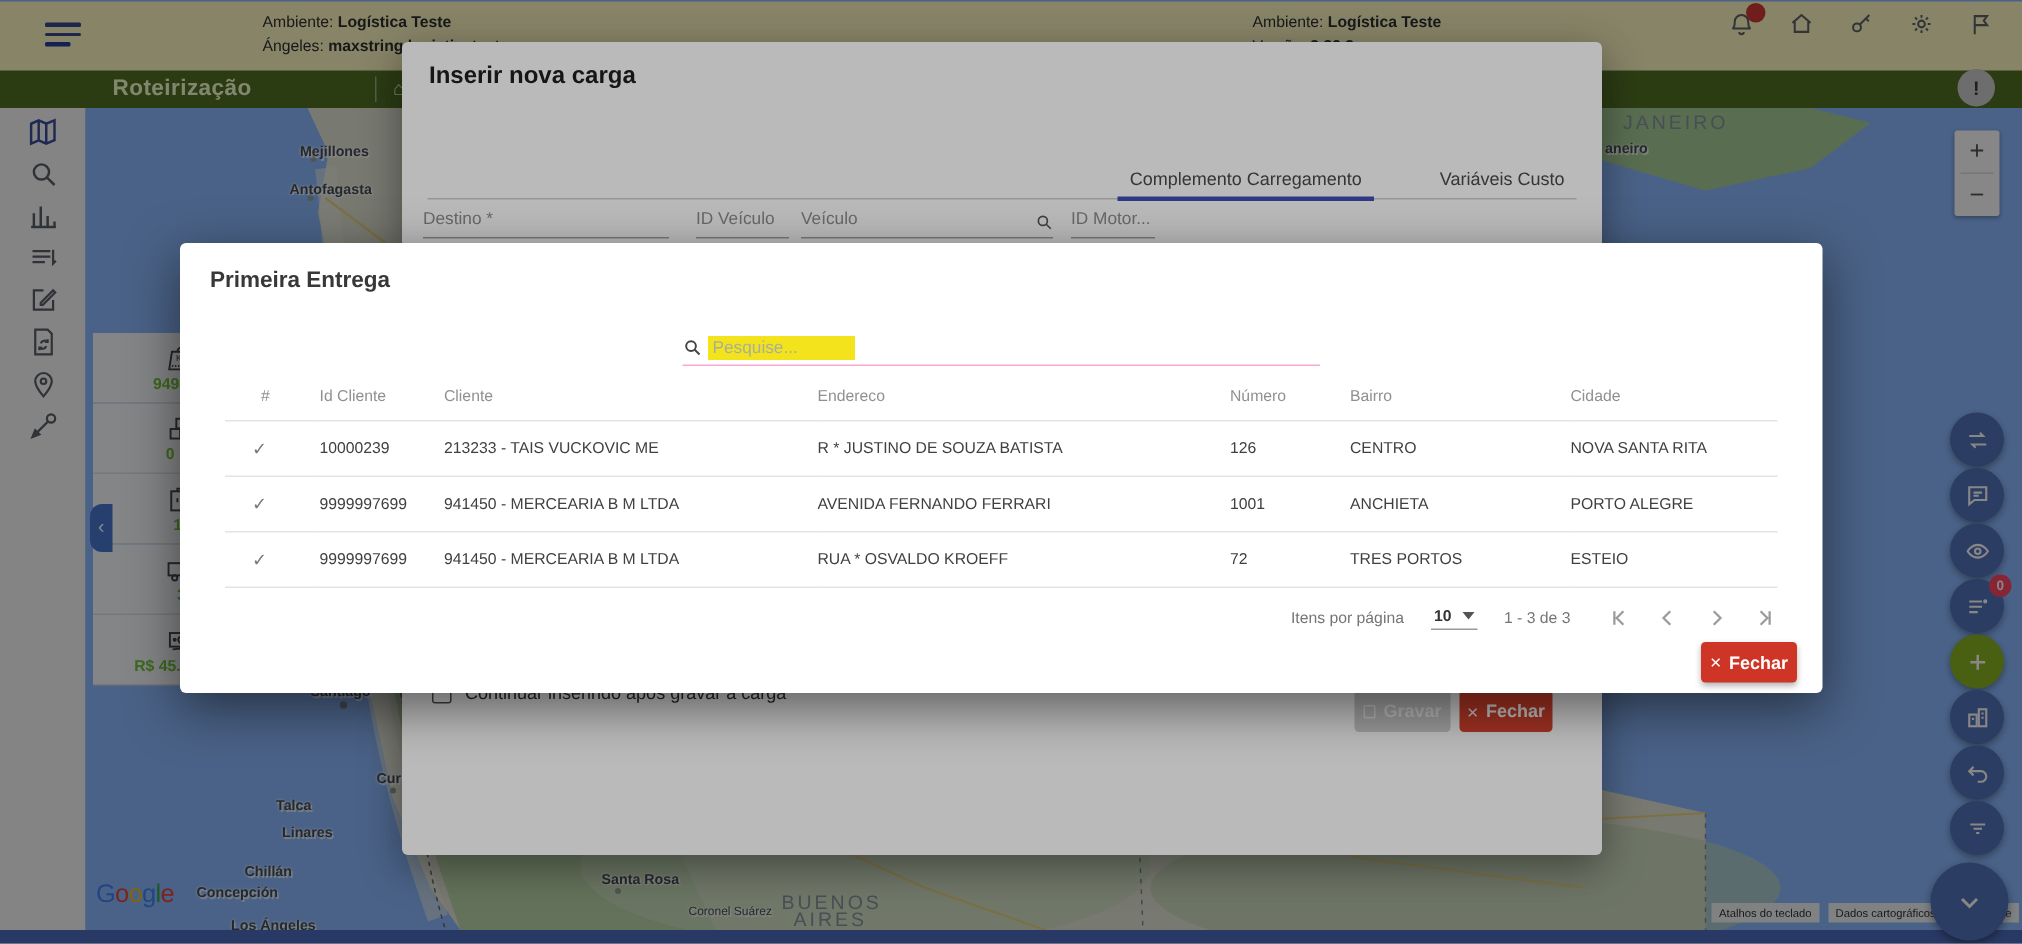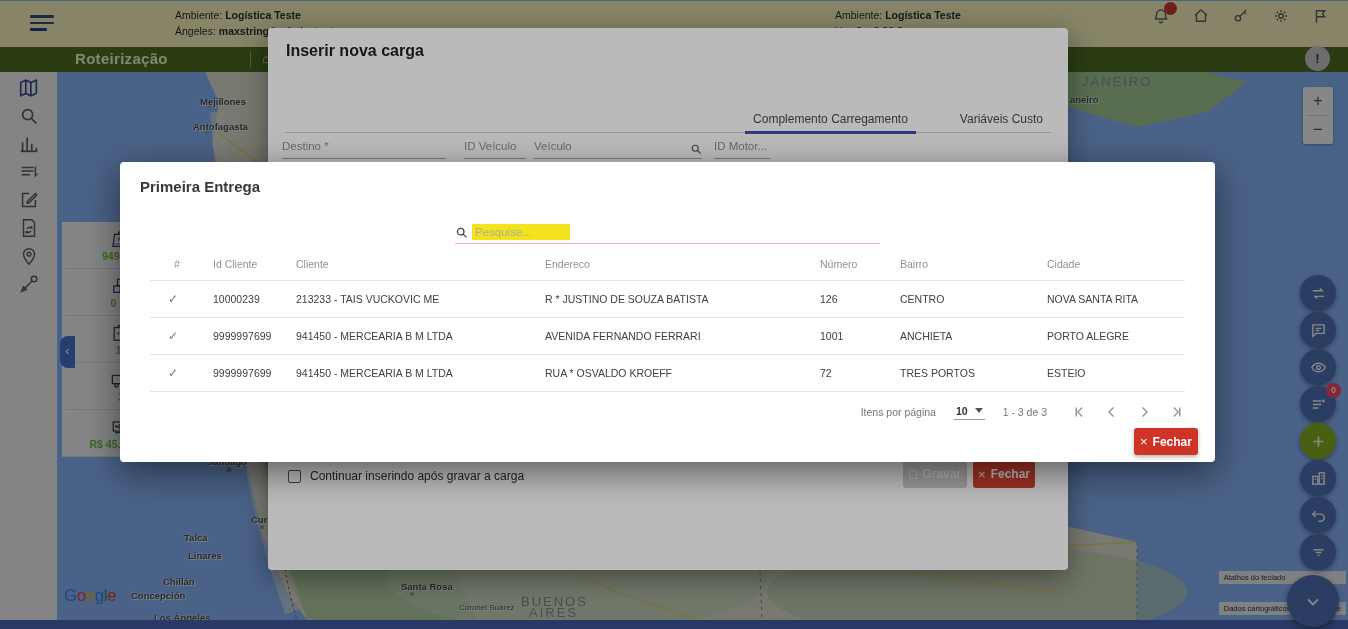--- a/index.html
+++ b/index.html
@@ -42,21 +42,21 @@
   
   .map{position:absolute;left:57px;top:72px;right:0;bottom:9px;background:#8cbaff;overflow:hidden;z-index:1;}
   .map svg.terrain{position:absolute;inset:0;}
   .maplabel{position:absolute;font-size:9.5px;font-weight:600;color:#474f56;white-space:nowrap;text-shadow:0 0 2px #fff,1px 1px 0 rgba(255,255,255,.7);}
   .maplabel.prov{font-size:13px;font-weight:400;letter-spacing:2px;color:#8795a3;text-shadow:none;}
   .maplabel.small{font-size:8px;font-weight:400;}
   .zoomctl{position:absolute;right:15px;top:15px;width:30px;background:#fff;border-radius:2px;box-shadow:0 1px 3px rgba(0,0,0,.3);z-index:2;}
   .zoomctl .zb{height:28px;text-align:center;line-height:28px;font-size:17px;color:#565656;cursor:pointer;}
   .zoomctl .zsep{height:1px;background:#ddd;margin:0 4px;}
   .glogo{position:absolute;left:7px;bottom:14px;font-size:17px;font-weight:400;letter-spacing:-.5px;cursor:pointer;}
-  .attrib{position:absolute;right:2px;bottom:5px;display:flex;gap:18px;flex-direction:column;}
+  .attrib{position:absolute;right:2px;bottom:5px;display:flex;gap:6px;}
   .attrib span{background:rgba(245,245,245,.95);color:#333;font-size:7.5px;padding:2px 5px;cursor:pointer;}
 
   
   .stats{position:absolute;left:62px;top:222px;width:118px;z-index:2;}
   .stat{height:47px;background:rgba(255,255,255,.94);border-bottom:1px solid rgba(0,0,0,.10);display:flex;flex-direction:column;align-items:center;justify-content:center;}
   .stat svg{width:22px;height:20px;color:#4a4a4a;}
   .stat .val{font-size:10.5px;font-weight:700;color:#76c636;margin-top:1px;white-space:nowrap;}
   .collapse-tab{position:absolute;left:60px;top:336px;width:15px;height:32px;background:#4978d0;border-radius:8px 0 0 8px;color:#fff;z-index:3;cursor:pointer;text-align:center;line-height:30px;font-size:13px;}
   .collapse-tab::before{content:"\2039";}
 
@@ -76,21 +76,21 @@
   .m1-title{position:absolute;left:18px;top:14px;font-size:16px;font-weight:700;color:#1f1f1f;}
   .m1-tabs{position:absolute;left:17px;right:17px;top:80px;height:25px;border-bottom:1px solid #cfcfcf;display:flex;justify-content:flex-end;gap:36px;}
   .m1-tab{position:relative;font-size:12px;color:#4a4a4a;padding:4px 8px;cursor:pointer;white-space:nowrap;}
   .m1-tab.active::after{content:"";position:absolute;left:0;right:0;bottom:-2px;height:3px;background:#3f51b5;}
   .field{position:absolute;top:104px;height:27px;border-bottom:1px solid #a5a5a5;cursor:text;}
   .field .flabel{position:absolute;left:0;bottom:6px;font-size:11.5px;color:#8f8f8f;white-space:nowrap;overflow:hidden;max-width:100%;}
   .field .searchico{position:absolute;right:0;bottom:5px;width:12px;height:12px;color:#555;}
   .field .searchico svg{width:12px;height:12px;}
   .hint{position:absolute;top:134px;font-size:7px;color:#8f8f8f;white-space:nowrap;}
   .info-i{display:inline-block;width:8px;height:8px;border-radius:50%;background:#8f8f8f;color:#fff;font-size:6px;font-weight:700;text-align:center;line-height:8px;margin-right:4px;vertical-align:middle;}
-  .m1-check{position:absolute;left:20px;top:441px;display:flex;align-items:center;gap:9px;cursor:pointer;}
+  .m1-check{position:absolute;left:20px;top:427px;display:flex;align-items:center;gap:9px;cursor:pointer;}
   .cbox{width:13px;height:13px;border:1.5px solid #555;border-radius:2px;background:transparent;}
   .m1-check .clabel{font-size:12px;color:#2f2f2f;}
   .btn{position:absolute;top:432px;height:28px;border:none;border-radius:3px;font-size:12px;font-weight:700;display:flex;align-items:center;justify-content:center;gap:5px;cursor:pointer;}
   .btn-gravar{right:101px;width:64px;background:#cfcfcf;color:#f2f2f2;}
   .save-ico{display:inline-block;width:9px;height:9px;border:1.5px solid currentColor;border-radius:1px;}
   .btn-fechar1{right:33px;width:62px;background:#d8432f;color:#fff;}
   .xico::before{content:"\00D7";font-weight:400;font-size:13px;}
 
   
   .modal2{position:absolute;left:120px;top:162px;width:1095px;height:300px;background:#fff;border-radius:4px;box-shadow:0 10px 34px rgba(0,0,0,.5);z-index:40;}

